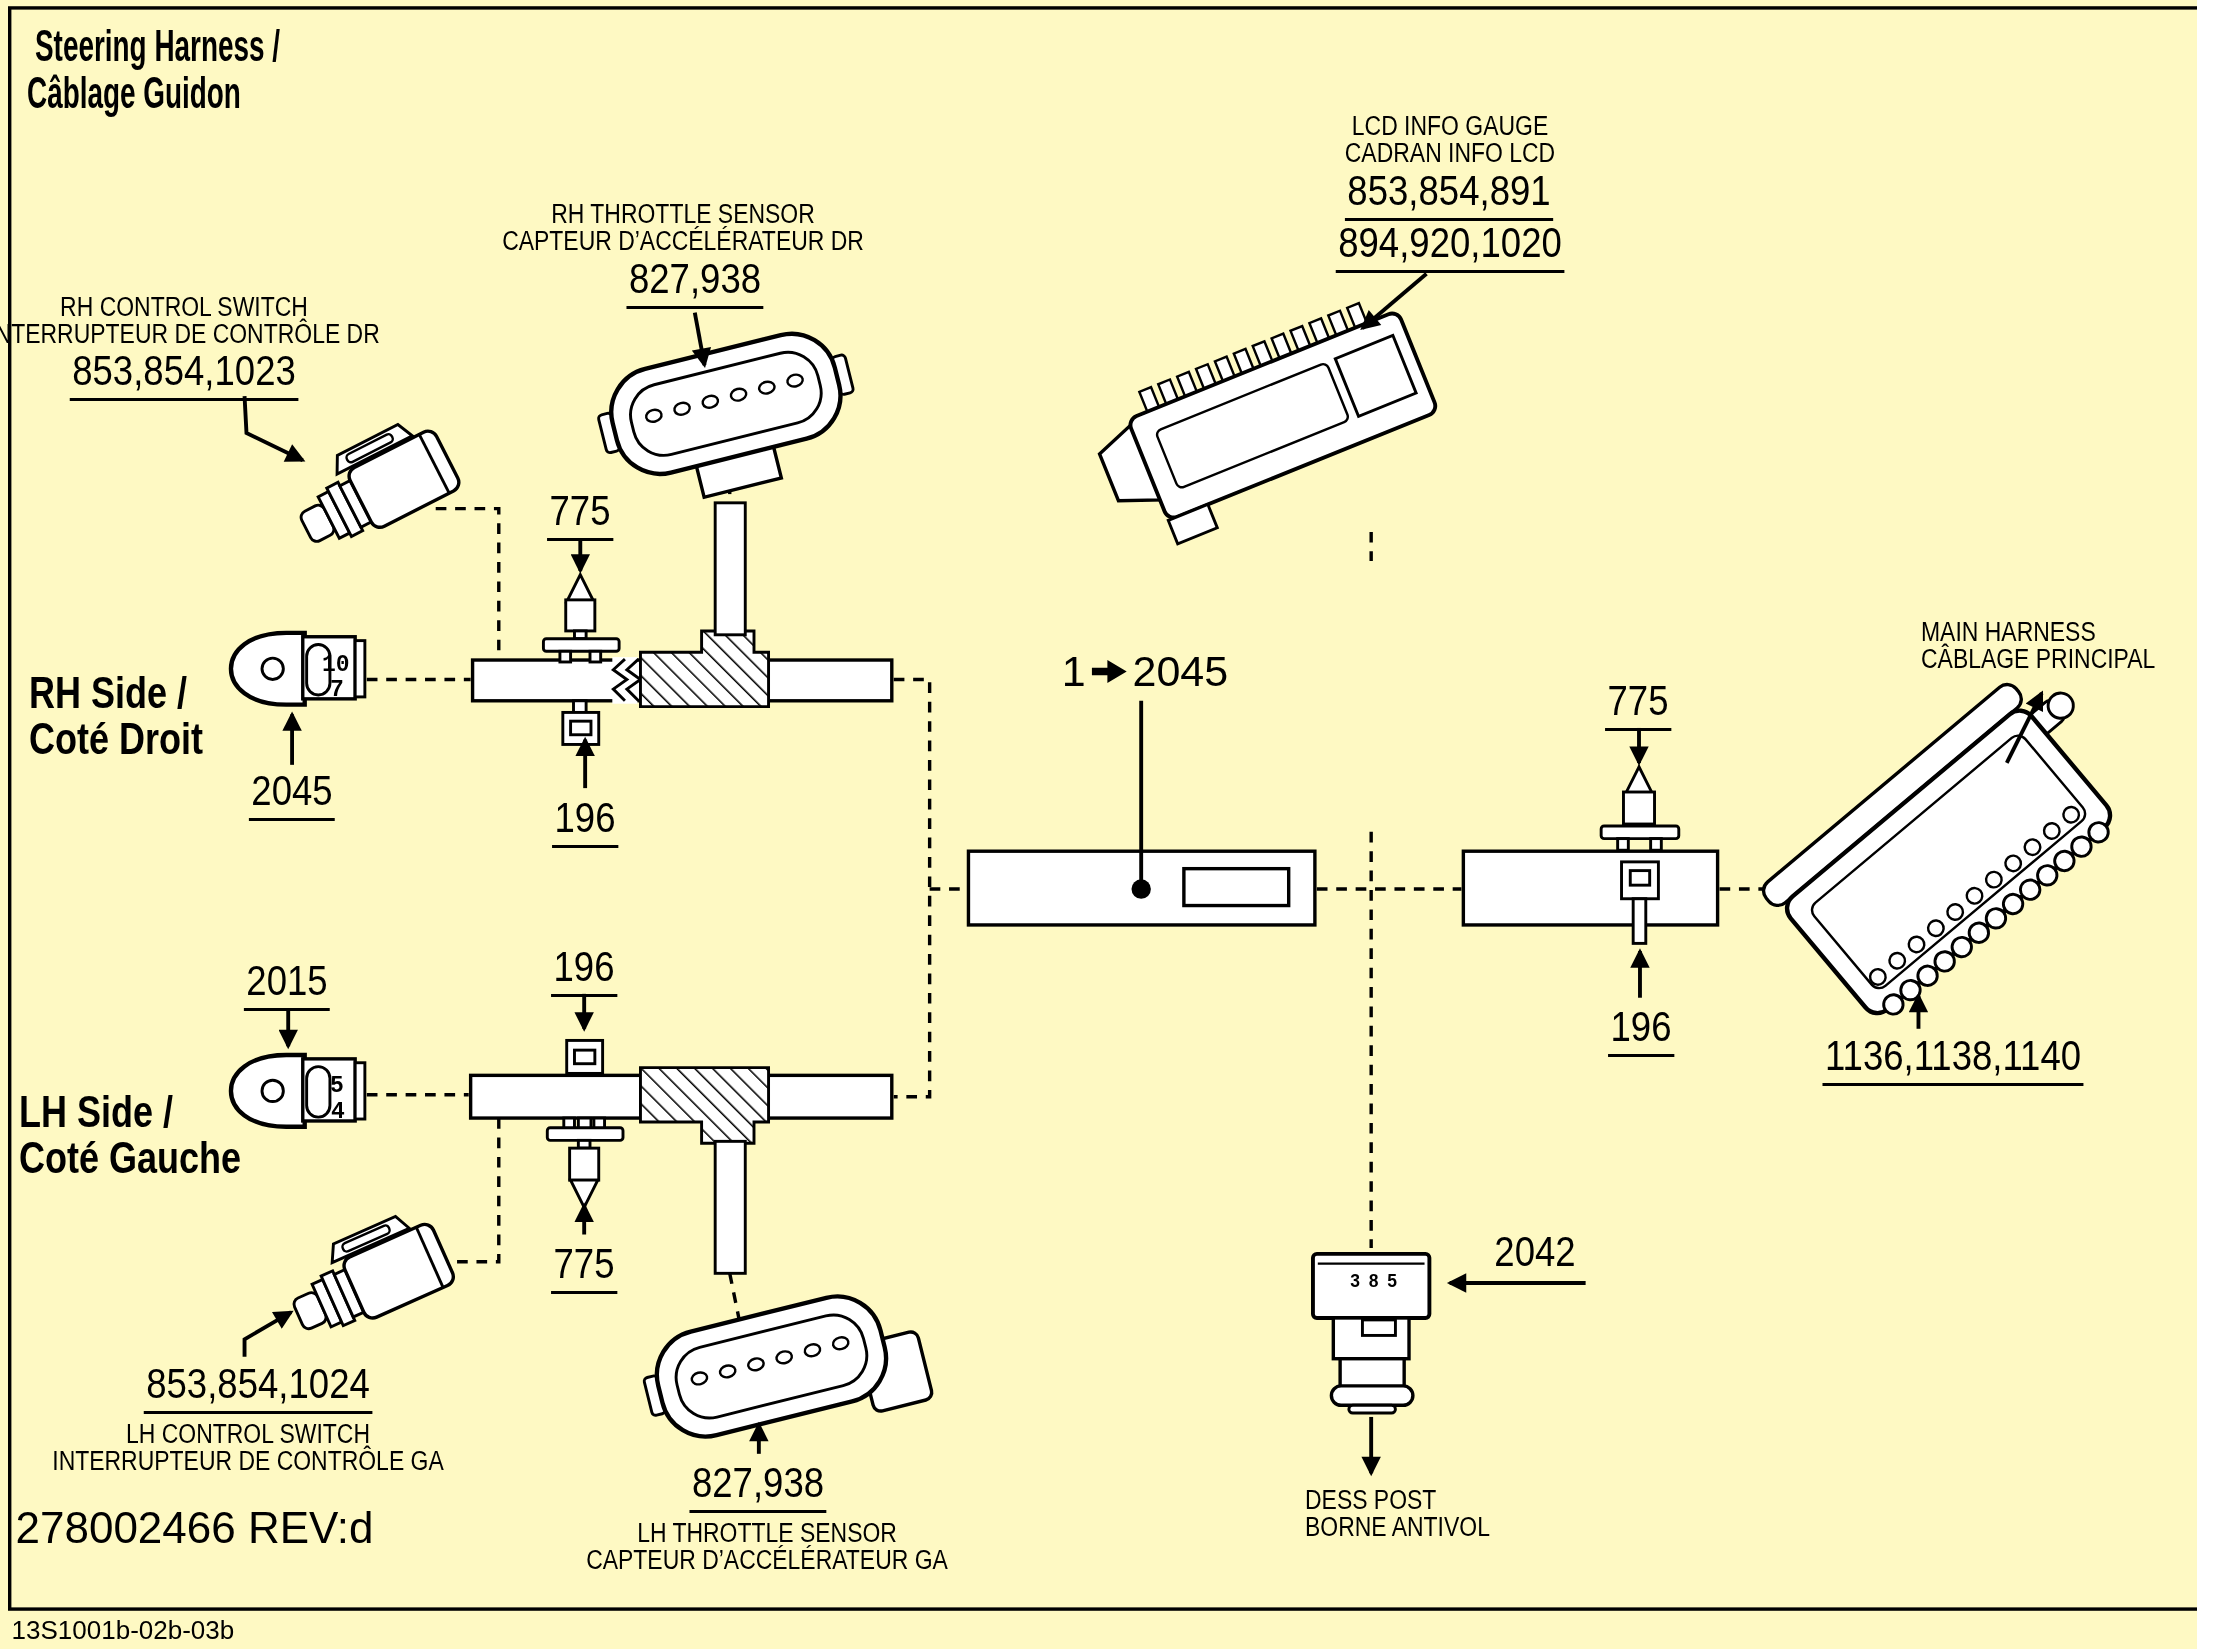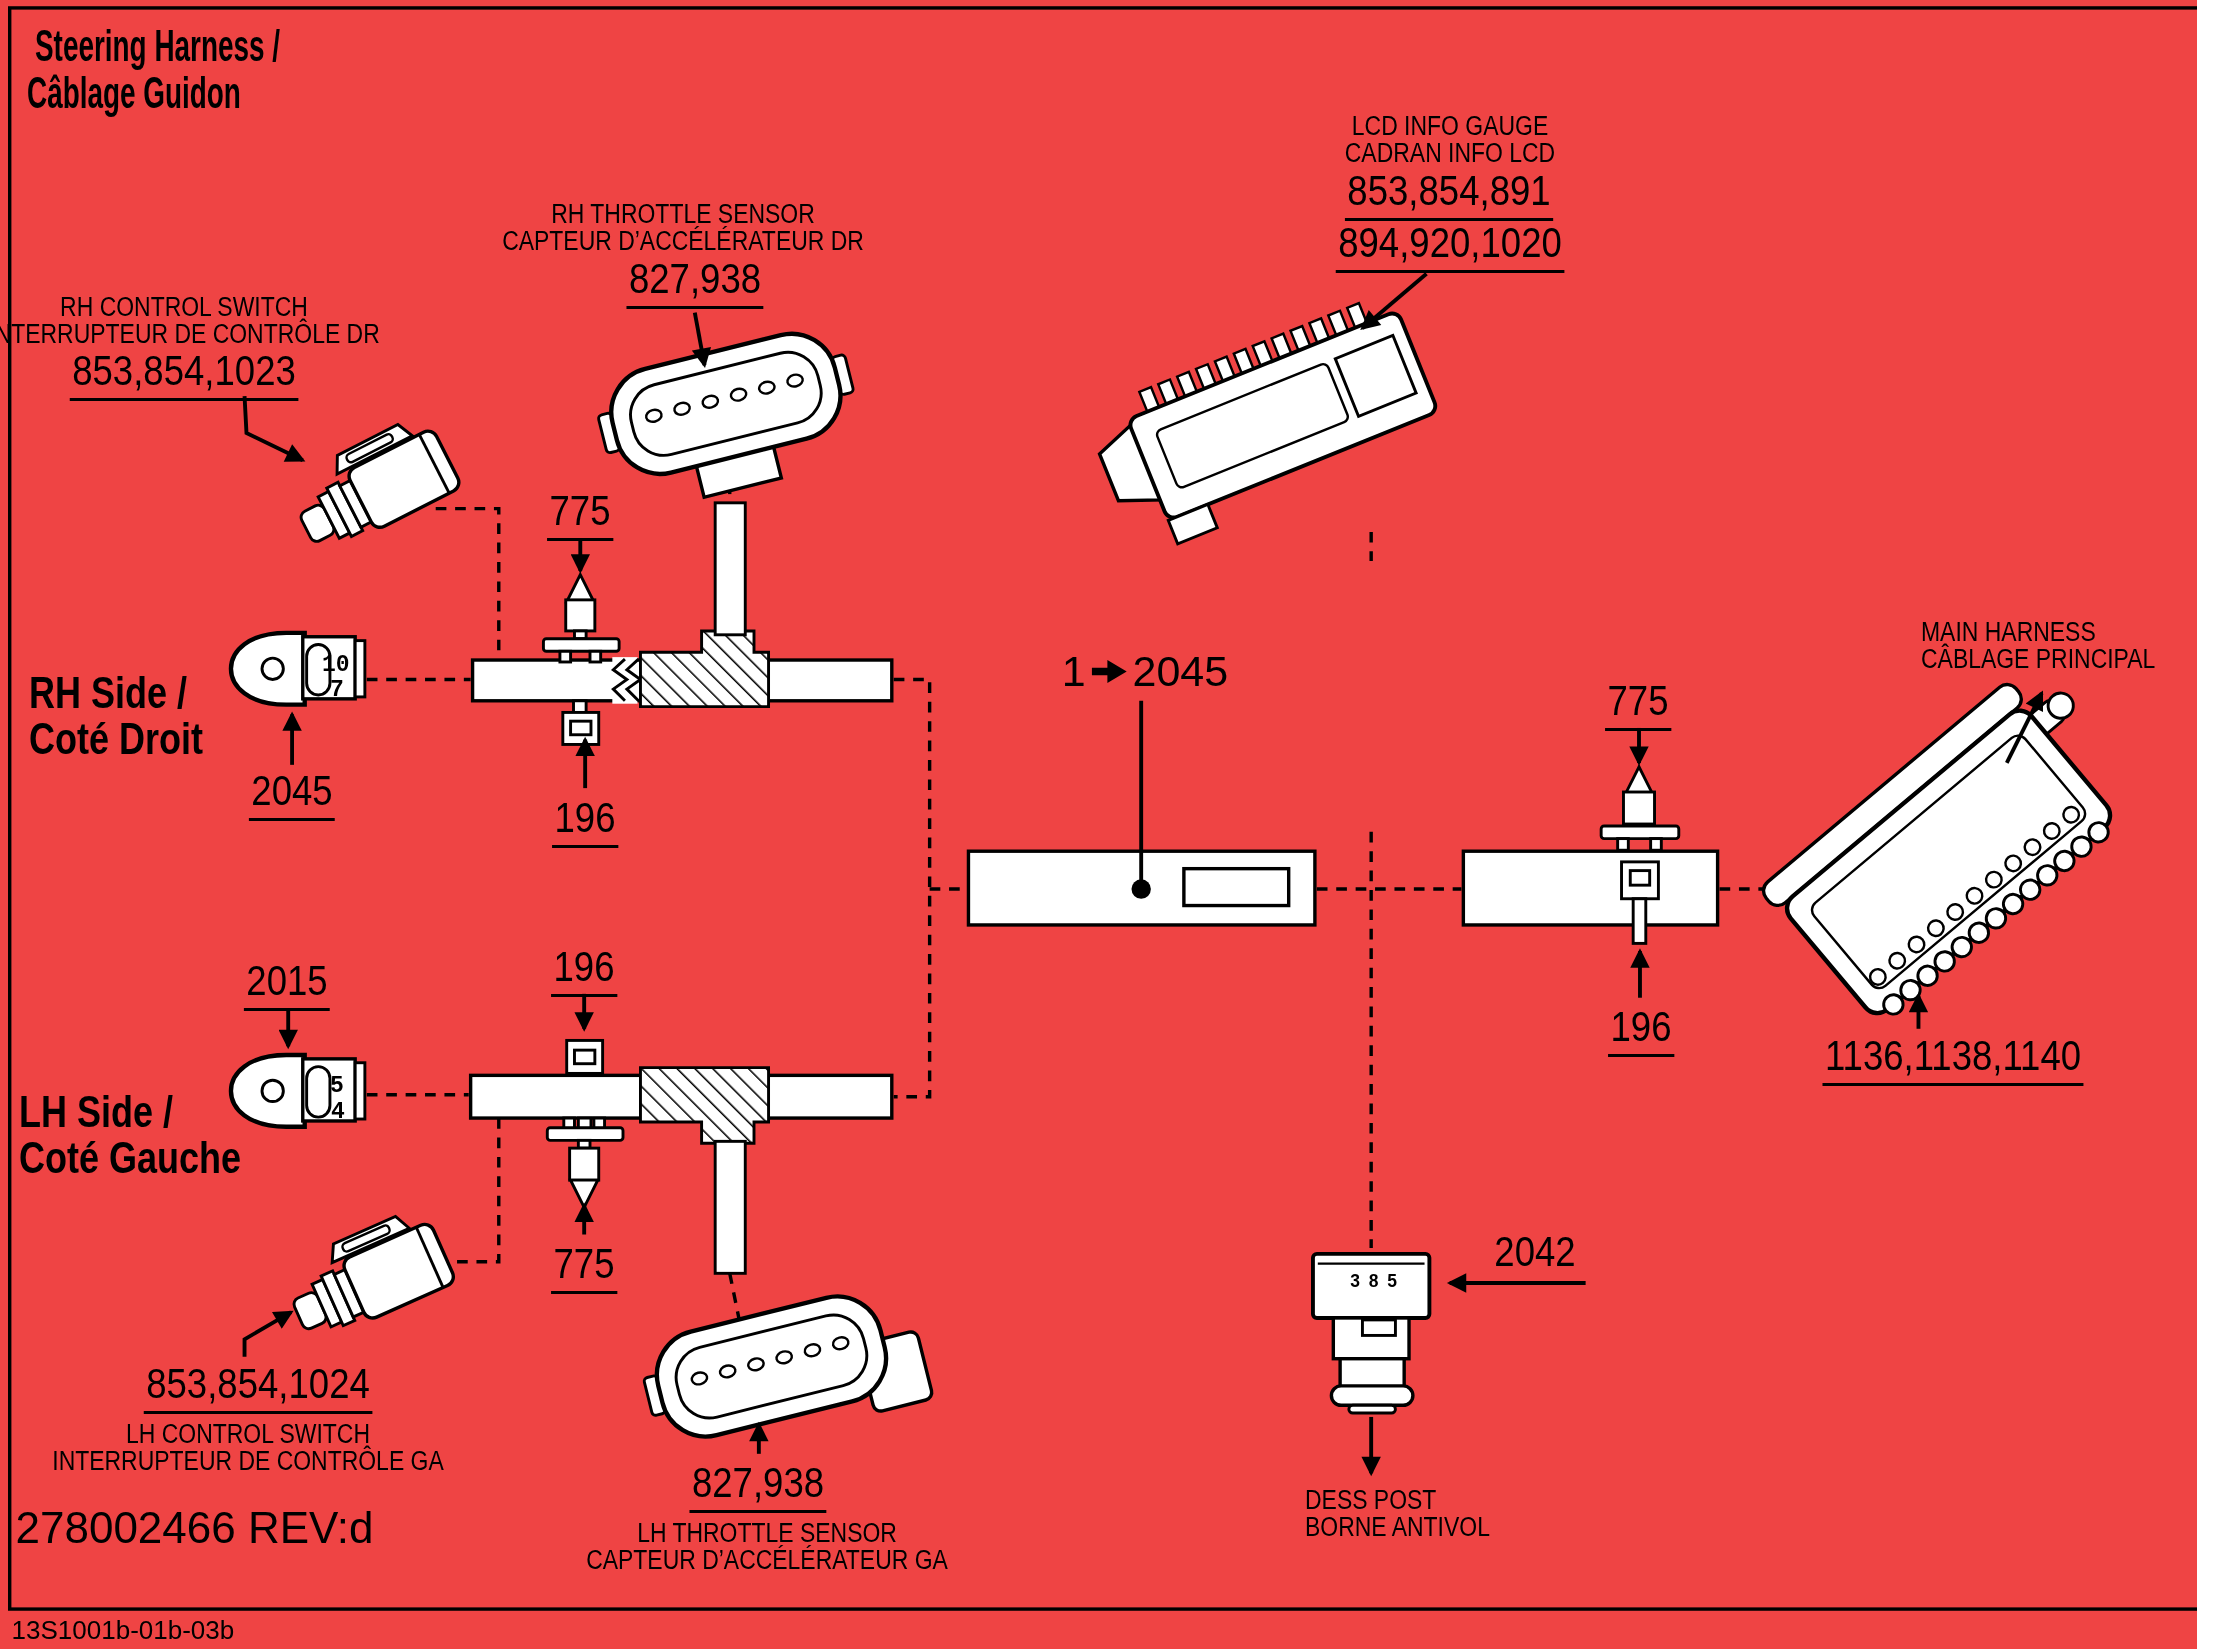--- a/index.html
+++ b/index.html
@@ -1,16 +1,16 @@
 <!DOCTYPE html>
 <html><head>
 <meta charset="utf-8">
 <style>
   html,body{margin:0;padding:0;background:#fff;}
-  .page{position:relative;width:2197px;height:1650px;background:#ef4444;overflow:hidden;
+  .page{position:relative;width:2197px;height:1650px;background:#fef9c3;overflow:hidden;
         font-family:"Liberation Sans",sans-serif;color:#000;}
   svg.art{position:absolute;left:0;top:0;}
   .t{position:absolute;white-space:nowrap;line-height:1;}
   .ctr{transform:translateX(-50%);}
   .sq{display:inline-block;transform:scaleX(.85);transform-origin:center;}
   .sql{display:inline-block;transform:scaleX(.85);transform-origin:left;}
   .sqt{display:inline-block;transform:scaleX(.62);transform-origin:left;}
   .sqs{display:inline-block;transform:scaleX(.8);transform-origin:left;}
   .title{font-size:45px;font-weight:700;}
   .side{font-size:45px;font-weight:700;}
@@ -314,16 +314,16 @@
 
 <div class="t pn ctr" style="left:258px;top:1362px"><span class="sq u">853,854,1024</span></div>
 <div class="t lbl ctr" style="left:248px;top:1421px"><span class="sq">LH CONTROL SWITCH</span></div>
 <div class="t lbl ctr" style="left:248px;top:1448px"><span class="sq">INTERRUPTEUR DE CONTRÔLE GA</span></div>
 
 <div class="t pn ctr" style="left:758px;top:1461px"><span class="sq u">827,938</span></div>
 <div class="t lbl ctr" style="left:767px;top:1520px"><span class="sq">LH THROTTLE SENSOR</span></div>
 <div class="t lbl ctr" style="left:767px;top:1547px"><span class="sq">CAPTEUR D’ACCÉLÉRATEUR GA</span></div>
 
 <div class="t foot1" style="left:15.5px;top:1506px">278002466 REV:d</div>
-<div class="t foot2" style="left:11.6px;top:1617px">13S1001b-01b-03b</div>
+<div class="t foot2" style="left:11.6px;top:1617px">13S1001b-02b-03b</div>
 
 </div>
 
 
 </body></html>

